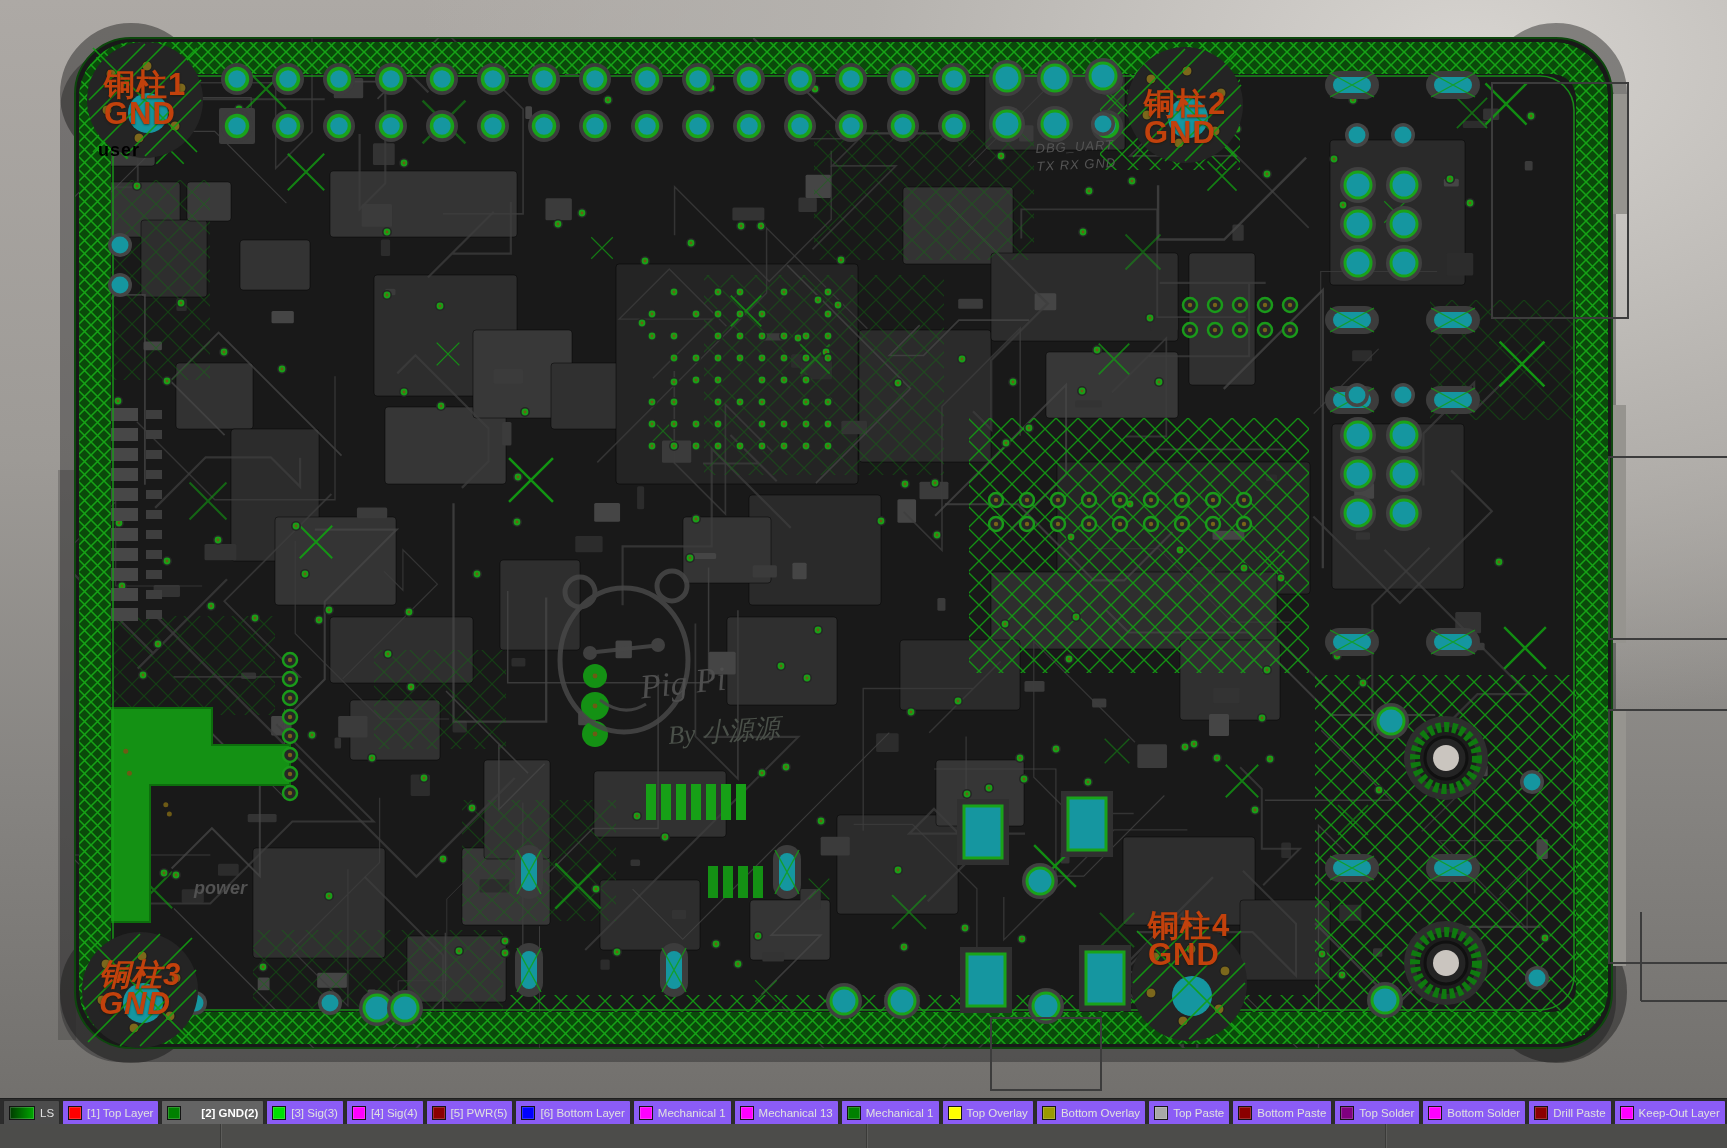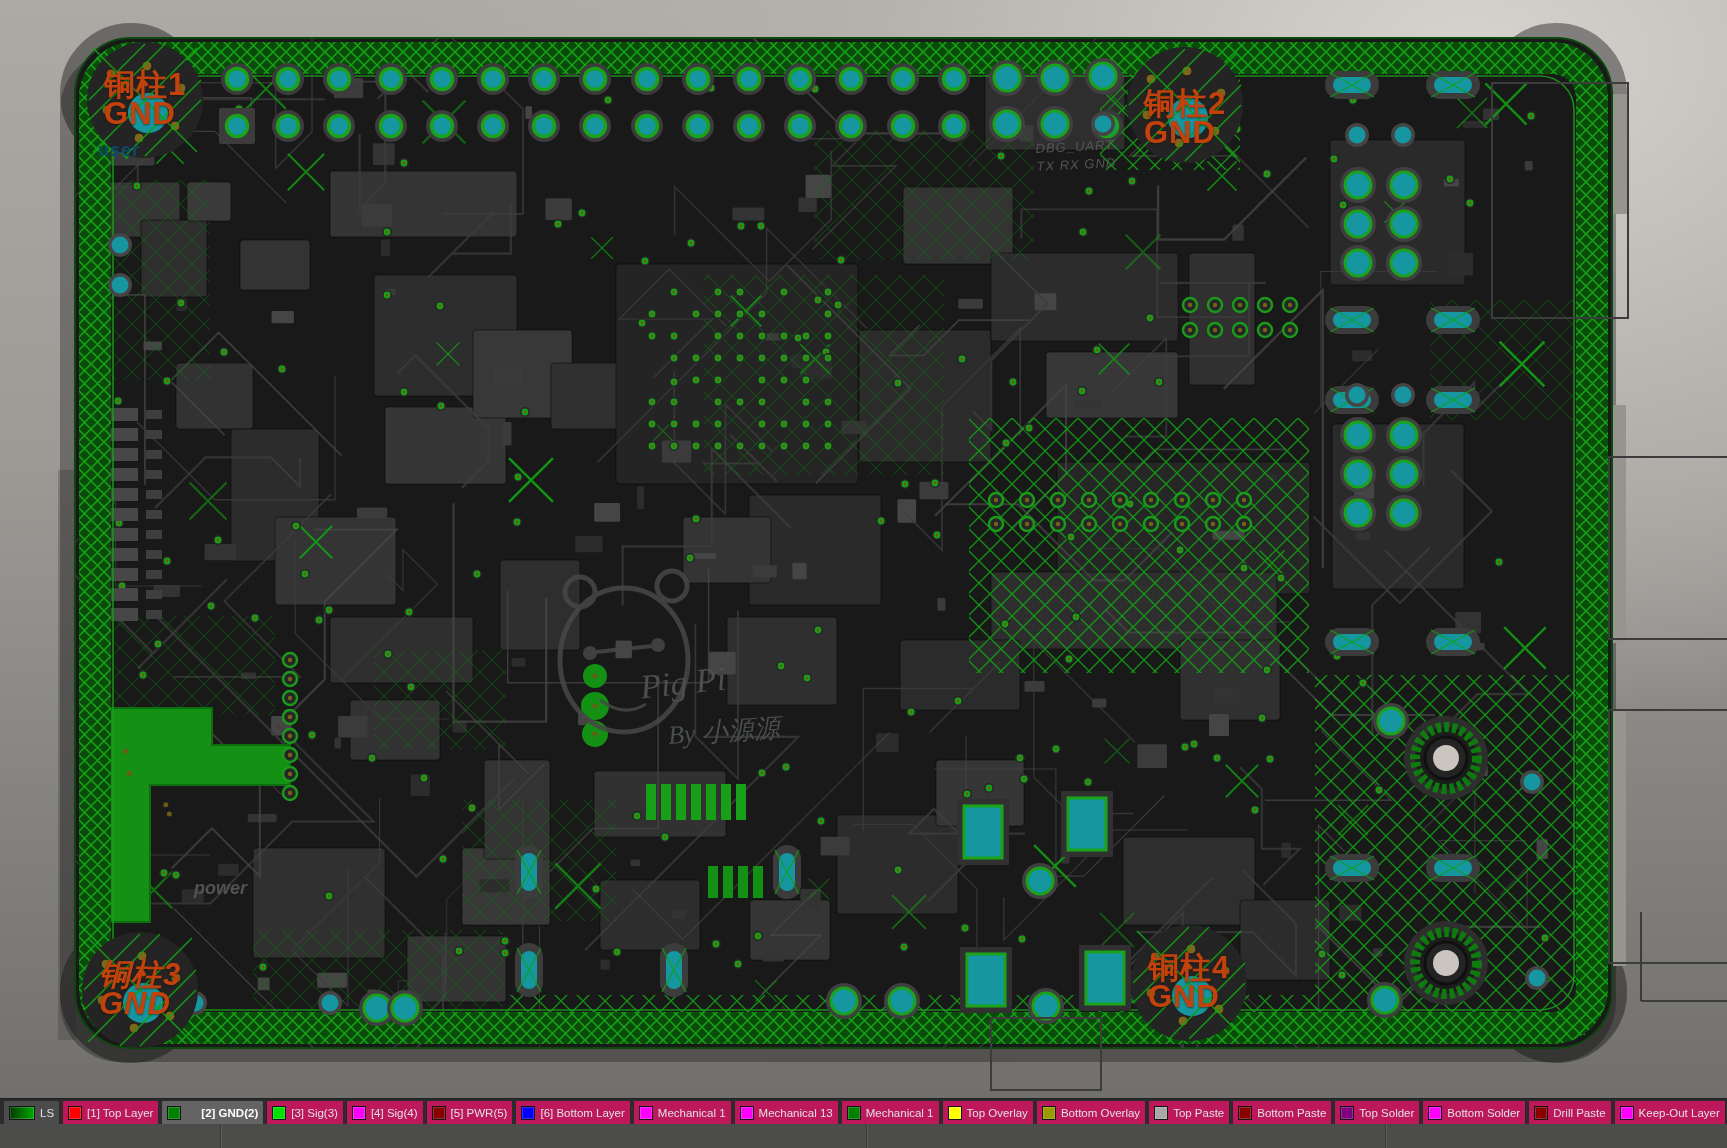--- a/index.html
+++ b/index.html
@@ -11,33 +11,33 @@
       linear-gradient(180deg,#ada9a5 0%,#9d9a96 40%,#858380 70%,#6f6d6a 100%);
   }
   .stage{position:absolute;inset:0 0 50px 0;}
   #board-svg{position:absolute;left:0;top:0;}
   .standoff{
     position:absolute;transform:translate(-50%,-50%);text-align:left;
     color:#c2410c;font-weight:bold;font-size:31px;line-height:.93;letter-spacing:1px;
     text-shadow:0 1px 2px rgba(30,20,0,.55);white-space:nowrap;pointer-events:none;
   }
   .silk{position:absolute;pointer-events:none;white-space:nowrap;}
-  #silk-user{left:98px;top:140px;font-size:18px;font-weight:bold;letter-spacing:1px;color:#0c4a6e;}
+  #silk-user{left:98px;top:140px;font-size:18px;font-weight:bold;letter-spacing:1px;color:#000000;}
   #silk-power{left:154px;top:878px;font-size:18px;font-weight:bold;font-style:italic;color:#525252;margin-left:40px;}
   #silk-dbg{left:1036px;top:138px;font-size:13px;font-style:italic;color:#545454;transform:rotate(-3deg);line-height:1.35;letter-spacing:1px;}
   #silk-sig{left:640px;top:664px;font-size:34px;font-style:italic;color:#4e4e4e;transform:rotate(-6deg);font-family:"Liberation Serif",serif;}
   #silk-sig2{left:668px;top:714px;font-size:26px;font-style:italic;color:#4a5049;transform:rotate(-4deg);font-family:"Liberation Serif",serif;}
   .layer-bar{
     position:absolute;left:0;top:1098px;width:1727px;height:26px;background:#2c2c2c;
     border-top:1px solid #1f1f1f;display:flex;align-items:flex-end;padding-left:3px;
     box-sizing:border-box;overflow:hidden;
   }
   .tab{
     display:flex;align-items:center;gap:5px;height:23px;padding:0 5px;margin-right:2px;
-    background:#be185d;border:1px solid #2a2a2a;border-bottom:none;border-radius:2px 2px 0 0;
+    background:#8b5cf6;border:1px solid #2a2a2a;border-bottom:none;border-radius:2px 2px 0 0;
     color:#e0e0e0;font-size:11.5px;white-space:nowrap;cursor:default;flex:none;
   }
   .tab.active{background:#646464;color:#ffffff;font-weight:bold;gap:20px;}
   .tab.ls{background:#4c4c4c;}
   .sw{width:12px;height:12px;border:1px solid #141414;box-shadow:inset 0 0 0 1px rgba(255,255,255,.18);flex:none;}
   .tab.ls .sw{width:24px;}
   .status-strip{position:absolute;left:0;top:1124px;width:1727px;height:24px;background:#4c4c4a;}
   .vsep{position:absolute;top:0;height:24px;width:1px;background:#3a3a38;box-shadow:1px 0 0 #5c5c5a;}
 </style>
 </head>
@@ -864,21 +864,21 @@
     <div>GND</div>
   </div>
   <div class="standoff" style="left:1185px;top:119px;">
     <div>铜柱2</div>
     <div>GND</div>
   </div>
   <div class="standoff" style="left:140px;top:990px;font-style:italic;">
     <div>铜柱3</div>
     <div>GND</div>
   </div>
-  <div class="standoff" style="left:1189px;top:983px;">
+  <div class="standoff" style="left:1189px;top:941px;">
     <div>铜柱4</div>
     <div>GND</div>
   </div>
 
   <div id="silk-user" class="silk">user</div>
   <div id="silk-power" class="silk">power</div>
   <div id="silk-dbg" class="silk">
     <div>DBG_UART</div>
     <div>TX RX GND</div>
   </div>

